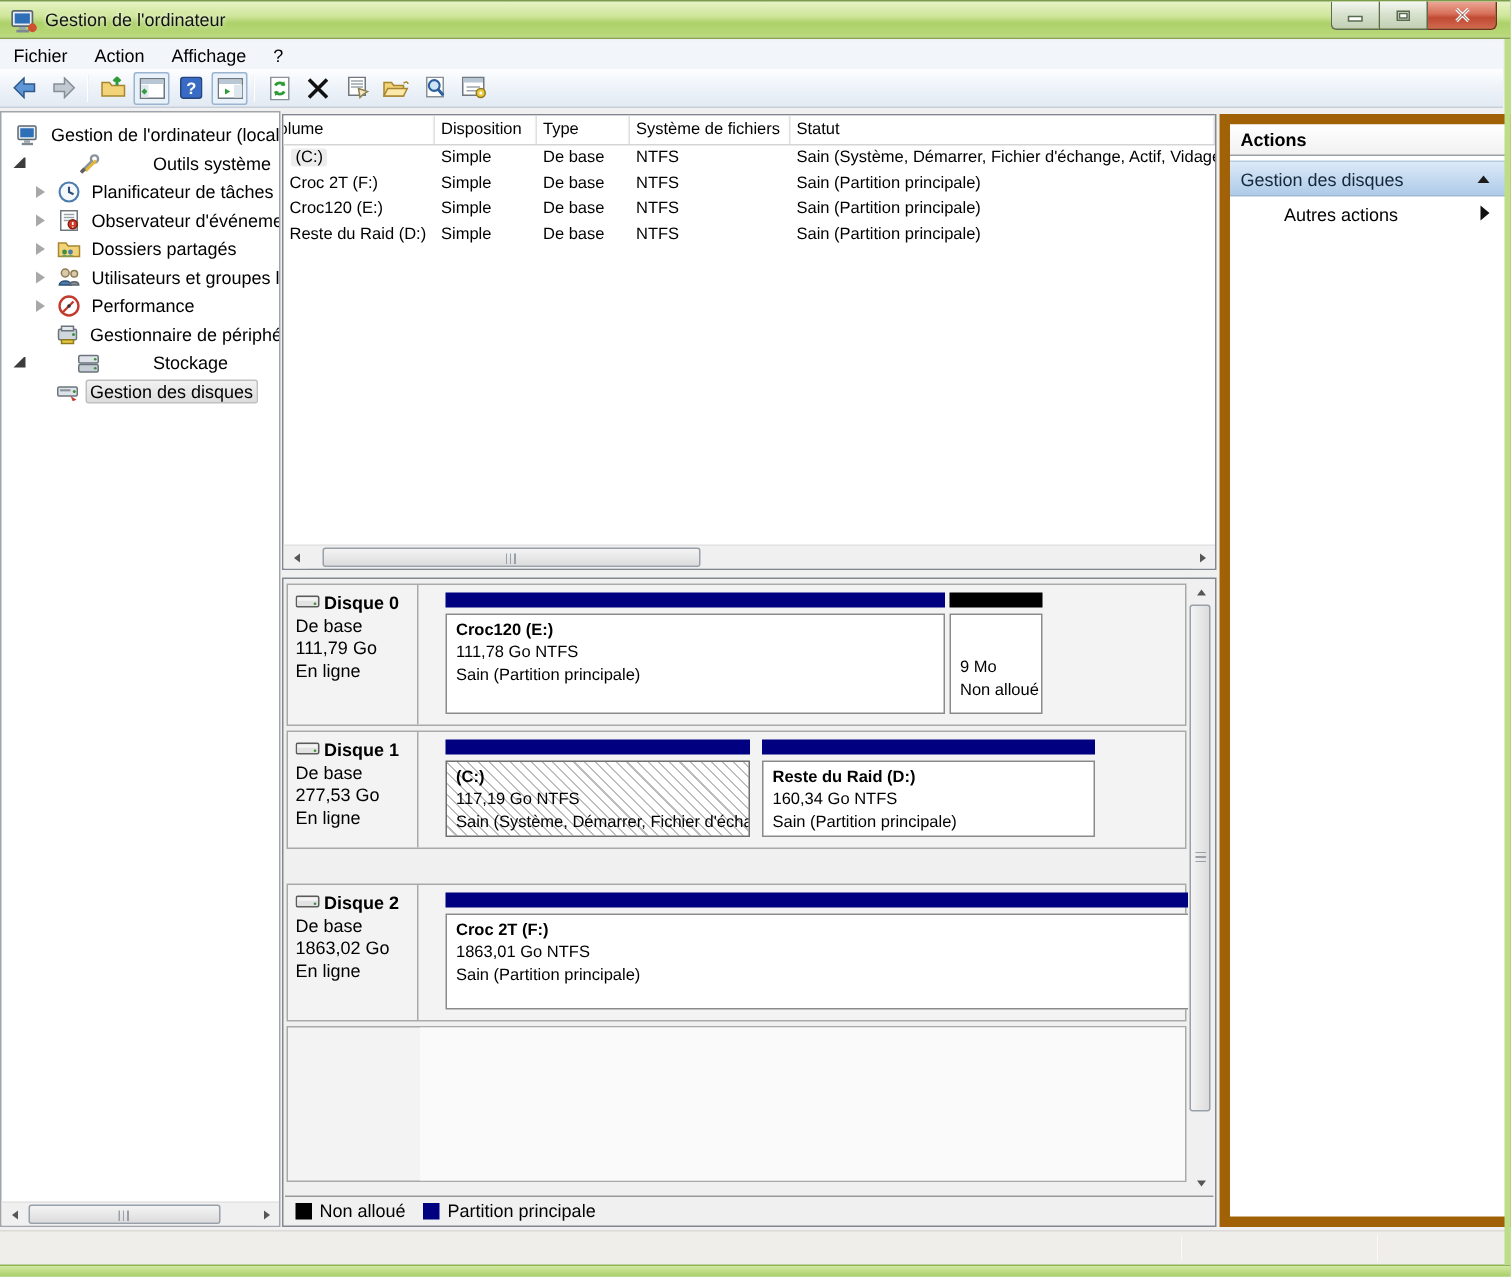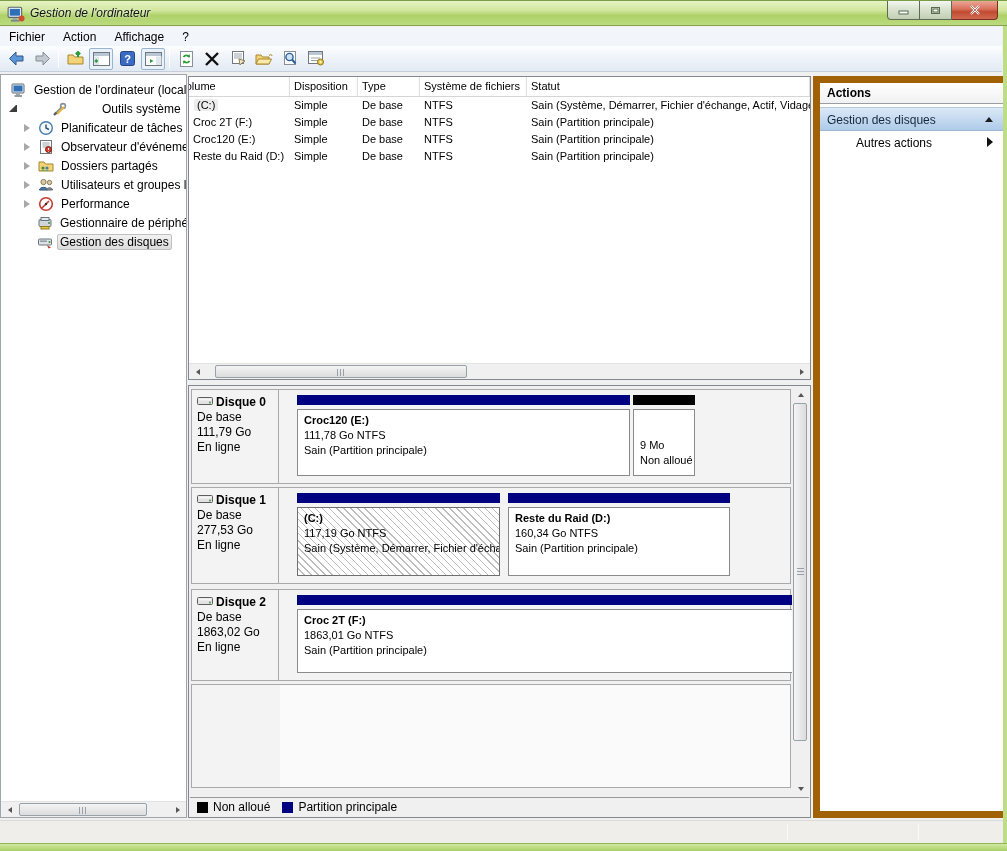--- a/index.html
+++ b/index.html
@@ -3,21 +3,21 @@
 <meta charset="utf-8">
 <style>
   html,body{margin:0;padding:0;background:#9ccb5e;}
   *{box-sizing:border-box;}
   .window{position:relative;width:1007px;height:851px;background:#f0f0f0;
     font-family:"Liberation Sans","DejaVu Sans",sans-serif;font-size:12px;color:#000;overflow:hidden;}
 
   
   .titlebar{position:absolute;left:0;top:0;width:1007px;height:26px;
     background:linear-gradient(180deg,#e7f3c4 0%,#cfe69b 40%,#aed169 60%,#bbda7e 100%);
-    border-top:1px solid #7b9c49;border-bottom:1px solid #86a353;font-style:italic;}
+    border-top:1px solid #7b9c49;border-bottom:1px solid #86a353;}
   .app-icon{position:absolute;left:7px;top:4px;width:18px;height:18px;}
   .title-text{position:absolute;left:30px;top:5px;font-size:12px;color:#111;text-shadow:0 0 3px #ffffff;}
   .winbtns{position:absolute;right:9px;top:0;height:19px;display:flex;}
   .wb{height:19px;border:1px solid #5e6b53;border-top:none;display:flex;align-items:center;justify-content:center;}
   .wb-min{width:33px;border-radius:0 0 0 4px;background:linear-gradient(#f4f7f2,#d9e2cf 45%,#c2cfb4);}
   .wb-max{width:32px;border-left:none;background:linear-gradient(#f4f7f2,#d9e2cf 45%,#c2cfb4);}
   .wb-close{width:46px;border-left:none;border-color:#7c2d20;border-radius:0 0 4px 0;
     background:linear-gradient(#eba796,#d8705a 45%,#c14a32 60%,#d06a50);}
 
   
@@ -322,20 +322,30 @@
       <div class="trow lvl2">
         <span class="exp"></span>
         <span class="ticon"><svg width="16" height="16">
               <rect x="2" y="4.5" width="12" height="7" rx="1" fill="#cfd6dc" stroke="#6b747c"></rect>
               <rect x="4" y="2.5" width="8" height="3" fill="#e4e9ed" stroke="#6b747c"></rect>
               <rect x="4" y="11.5" width="8" height="2.5" fill="#e8c93f" stroke="#8f7a1d"></rect>
               <circle cx="12" cy="8" r="1" fill="#3f8f3f"></circle>
             </svg></span>
         <span class="tlabel">Gestionnaire de périphériques</span>
       </div>
+      <div class="trow lvl1">
+        <span class="exp exp-e"></span>
+        <span class="ticon"><svg width="16" height="16">
+              <rect x="1.5" y="3" width="13" height="5" rx="1" fill="#dde3e8" stroke="#6b747c"></rect>
+              <rect x="1.5" y="9" width="13" height="5" rx="1" fill="#c7cfd6" stroke="#6b747c"></rect>
+              <circle cx="12.5" cy="5.5" r="0.9" fill="#3f8f3f"></circle>
+              <circle cx="12.5" cy="11.5" r="0.9" fill="#3f8f3f"></circle>
+            </svg></span>
+        <span class="tlabel">Stockage</span>
+      </div>
       <div class="trow lvl2 sel">
         <span class="exp"></span>
         <span class="ticon"><svg width="16" height="16">
               <rect x="1.5" y="5" width="13" height="6" rx="1" fill="#dde3e8" stroke="#6b747c"></rect>
               <rect x="3" y="6.5" width="7" height="1.4" fill="#8a929b"></rect>
               <circle cx="12.5" cy="8" r="1" fill="#3f8f3f"></circle>
               <path d="M10 11 L14 13.5 L11.5 14.5 Z" fill="#c23b2e"></path>
             </svg></span>
         <span class="tlabel">Gestion des disques</span>
       </div>
@@ -432,21 +442,21 @@
         <div class="part-block" style="left:353px;width:62px;">
           <div class="part-bar bar-unalloc"></div>
           <div class="part-body pb-low">
             <div>9 Mo</div>
             <div>Non alloué</div>
           </div>
         </div>
       </div>
     </div>
 
-    <div class="disk-row" style="top:101px;height:97px;padding-left:19px;">
+    <div class="disk-row" style="top:101px;height:79px;padding-left:19px;">
       <div class="disk-label">
         <div class="dl-name">
             <span><svg width="17" height="11">
                 <rect x="0.5" y="2.5" width="15" height="7" rx="1" fill="#e2e2e2" stroke="#5c5c5c"></rect>
                 <rect x="1.5" y="3.5" width="13" height="2" fill="#f4f4f4"></rect>
                 <circle cx="13" cy="7.5" r="0.9" fill="#3f8f3f"></circle>
               </svg></span>
             <span>Disque 1</span>
           </div>
         <div>De base</div>

